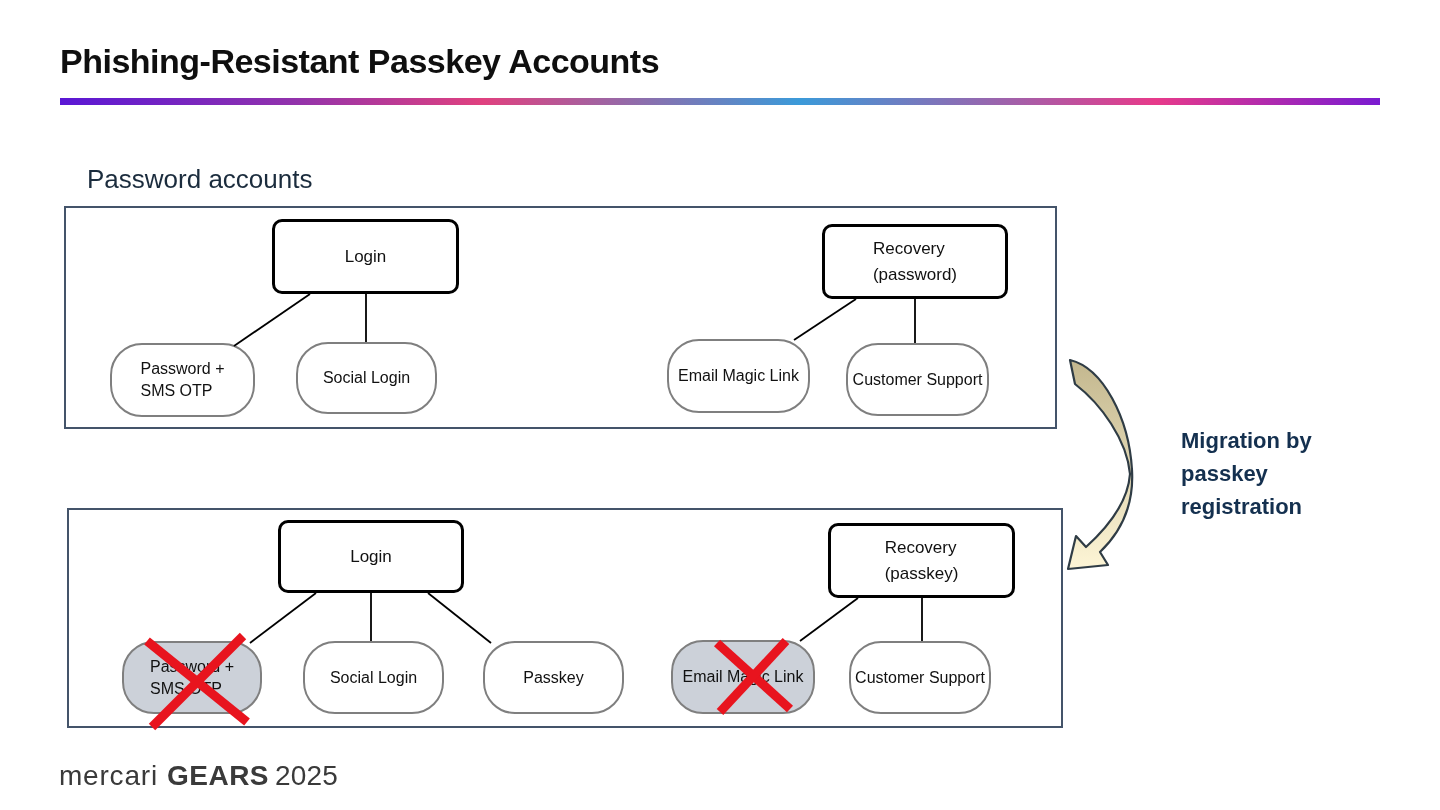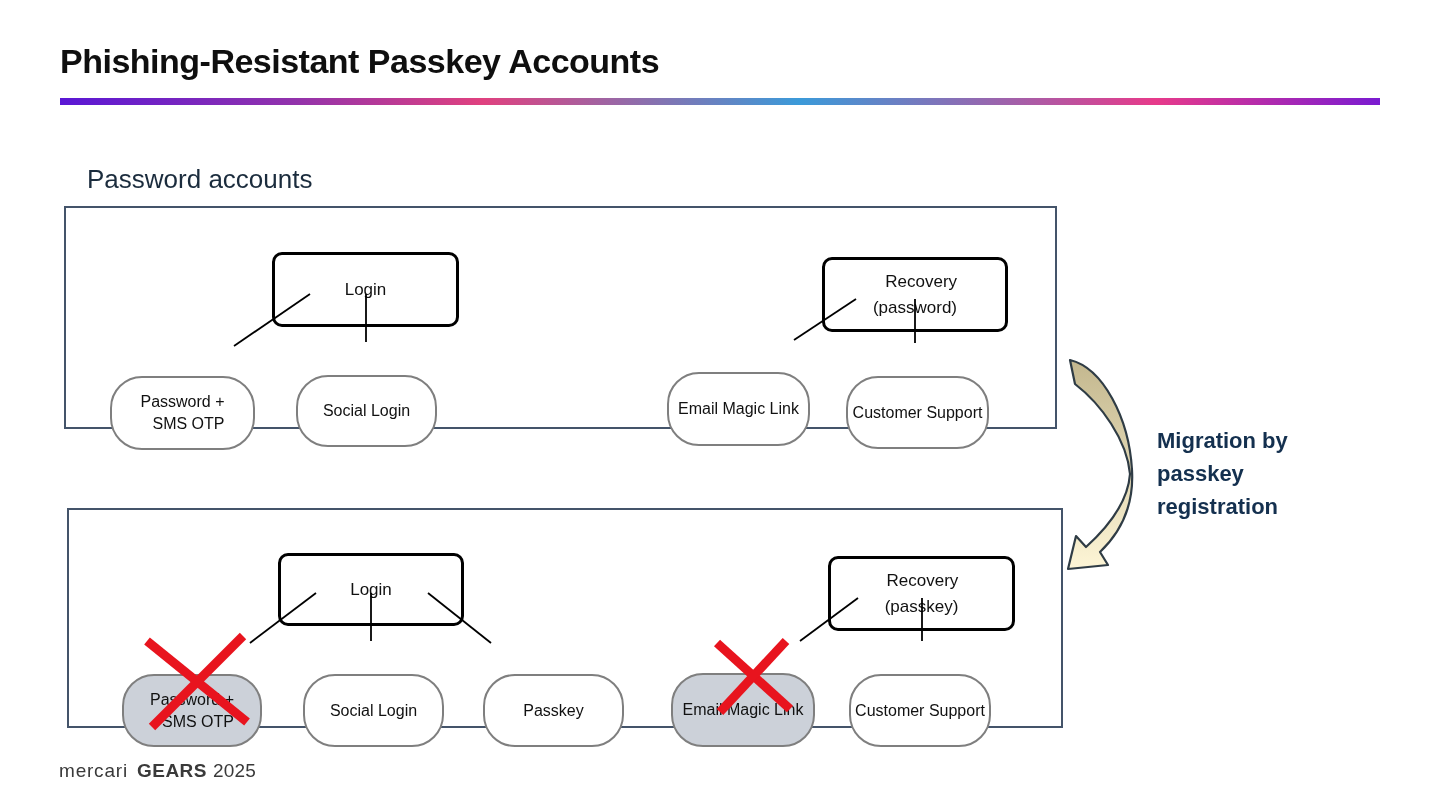--- a/index.html
+++ b/index.html
@@ -50,27 +50,26 @@
     box-sizing: border-box;
   }
   .box-1 { left: 64px; top: 206px; width: 993px; height: 223px; }
   .box-2 { left: 67px; top: 508px; width: 996px; height: 220px; }
 
   
   .node {
     display: flex;
     align-items: center;
     justify-content: center;
-    text-align: right;
+    text-align: left;
     box-sizing: border-box;
     background: #ffffff;
     color: #111111;
     white-space: pre-line;
     z-index: 1;
-    margin-top: 33px;
   }
   .node-rect {
     border: 3px solid #000000;
     border-radius: 10px;
     font-size: 17px;
     line-height: 26px;
   }
   .node-pill {
     border: 2px solid #7f7f7f;
     border-radius: 32px;
@@ -99,34 +98,34 @@
   
   .overlay {
     left: 0; top: 0;
     width: 1440px; height: 810px;
     z-index: 2;
     pointer-events: none;
   }
 
   
   .migration-label {
-    left: 1157px; top: 424px;
+    left: 1181px; top: 424px;
     width: 220px;
     font-size: 22px;
     font-weight: bold;
     color: #14304f;
     line-height: 33px;
     white-space: pre-line;
     z-index: 3;
   }
 
   
   .footer {
     left: 59px; top: 760px;
-    font-size: 19px;
+    font-size: 28px;
     color: #3a3a3a;
     letter-spacing: 0.2px;
   }
   .footer .brand { font-weight: normal; letter-spacing: 0.8px; }
   .footer .event { font-weight: bold; margin-left: 9px; letter-spacing: 0.5px; }
   .footer .year  { font-weight: normal; margin-left: 6px; }
 </style>
 </head>
 <body>
 

